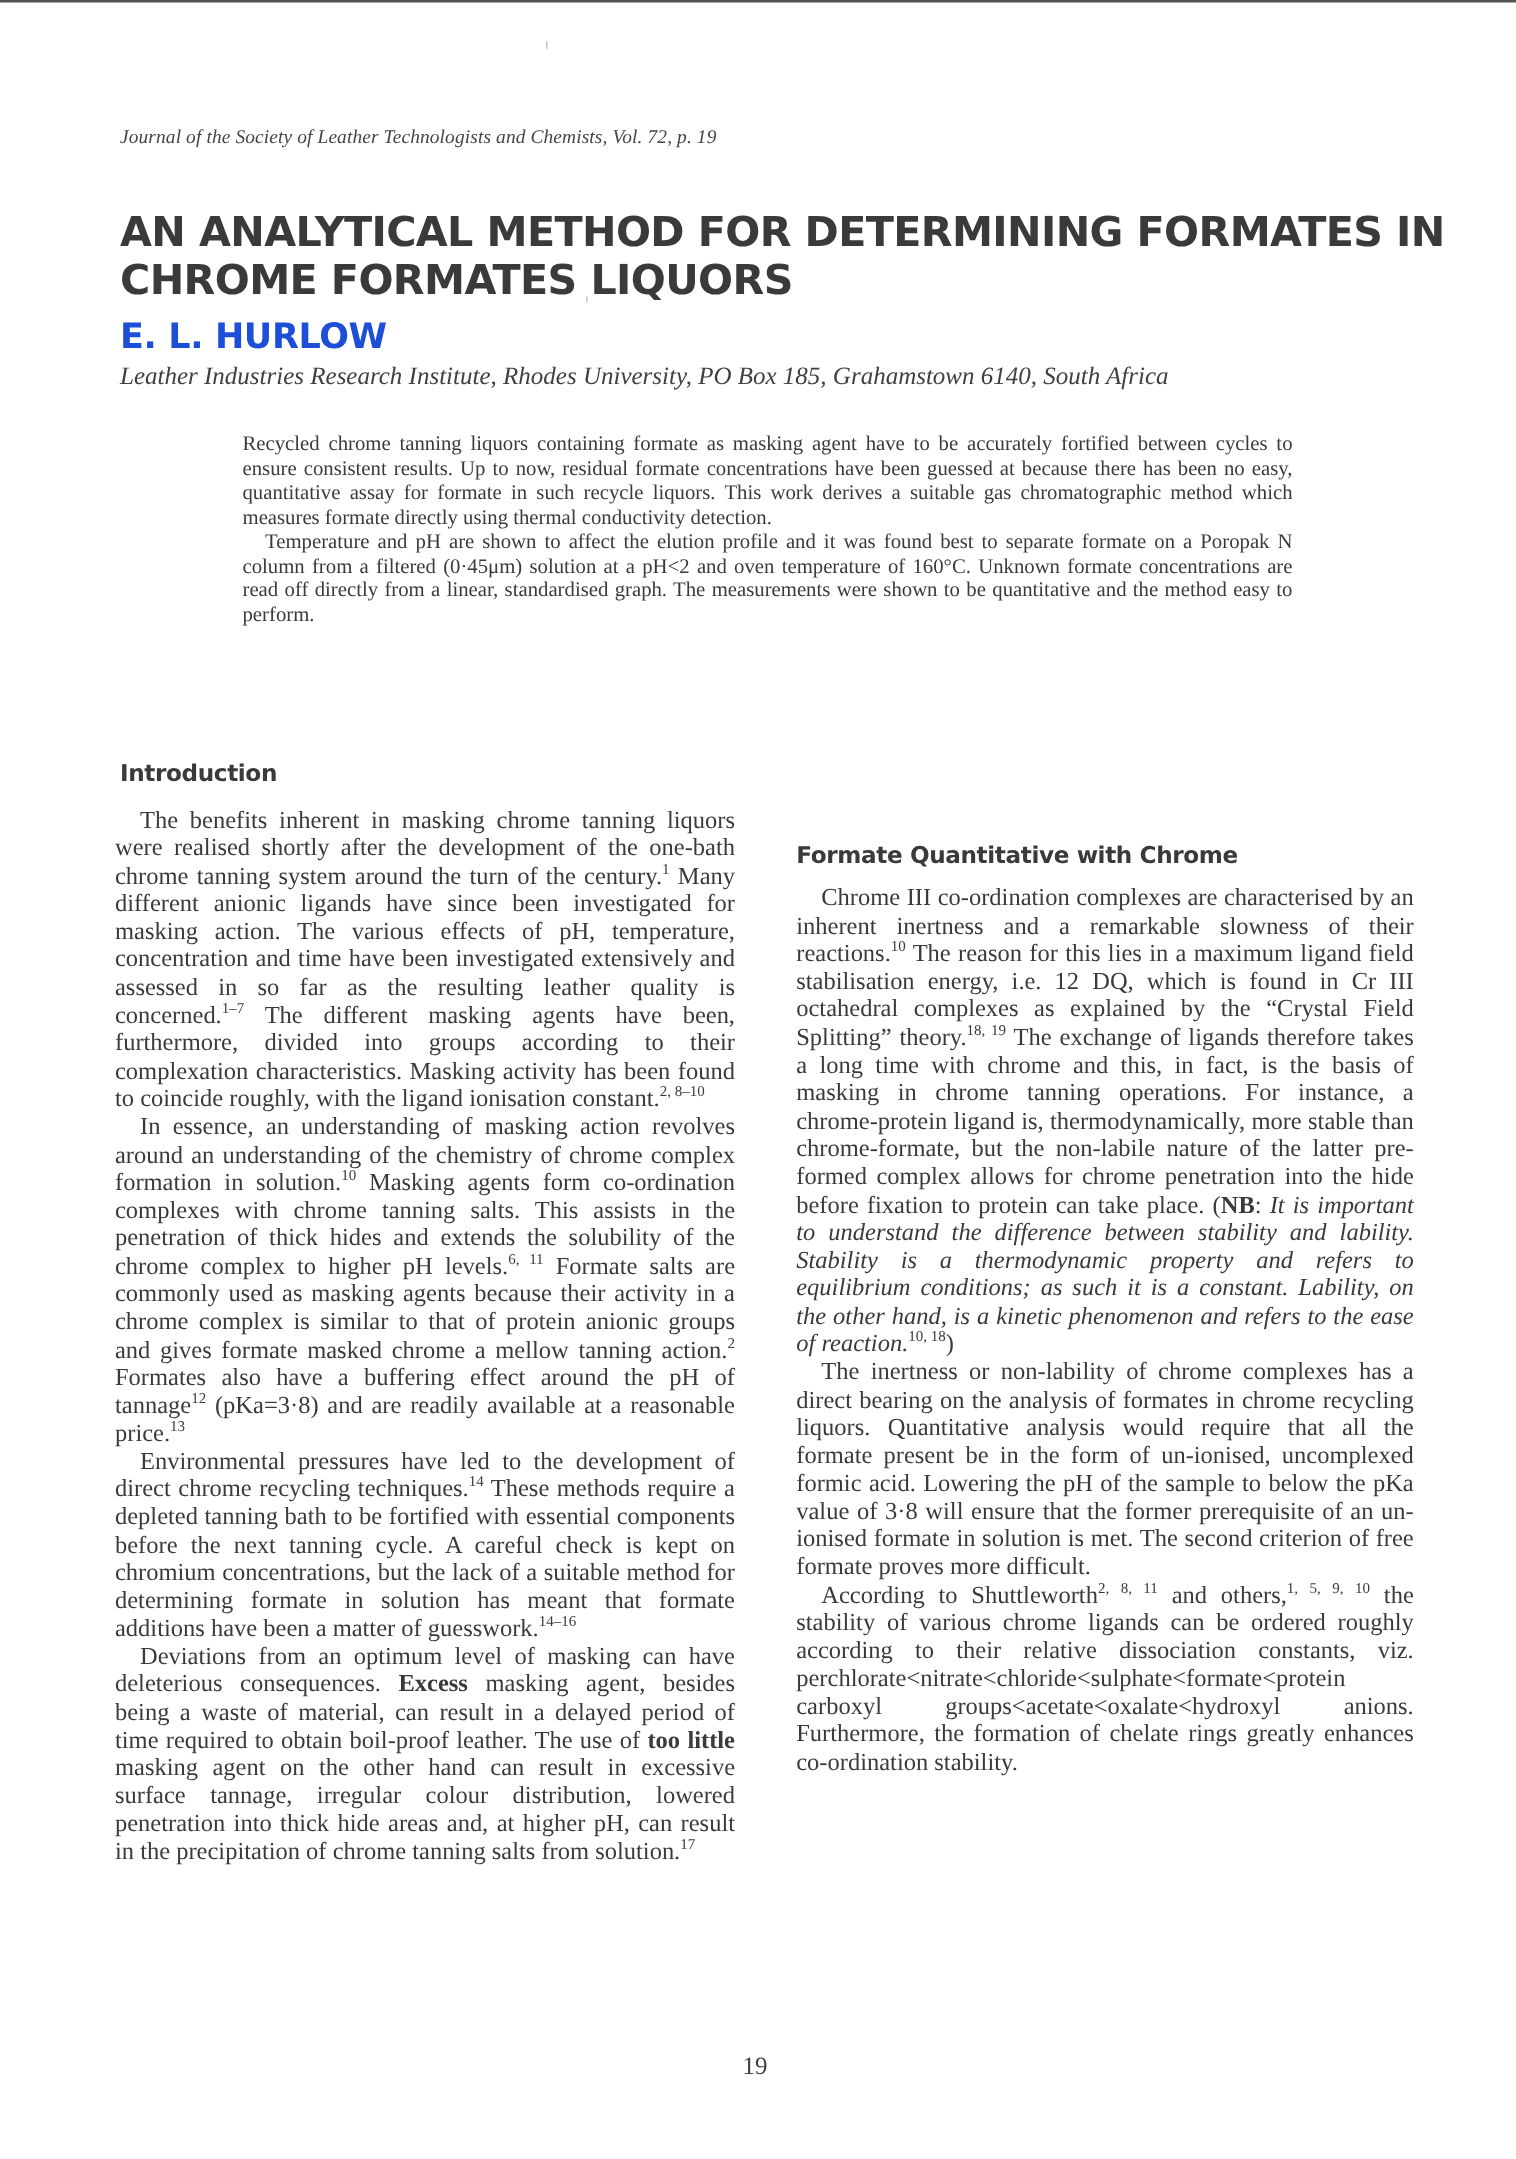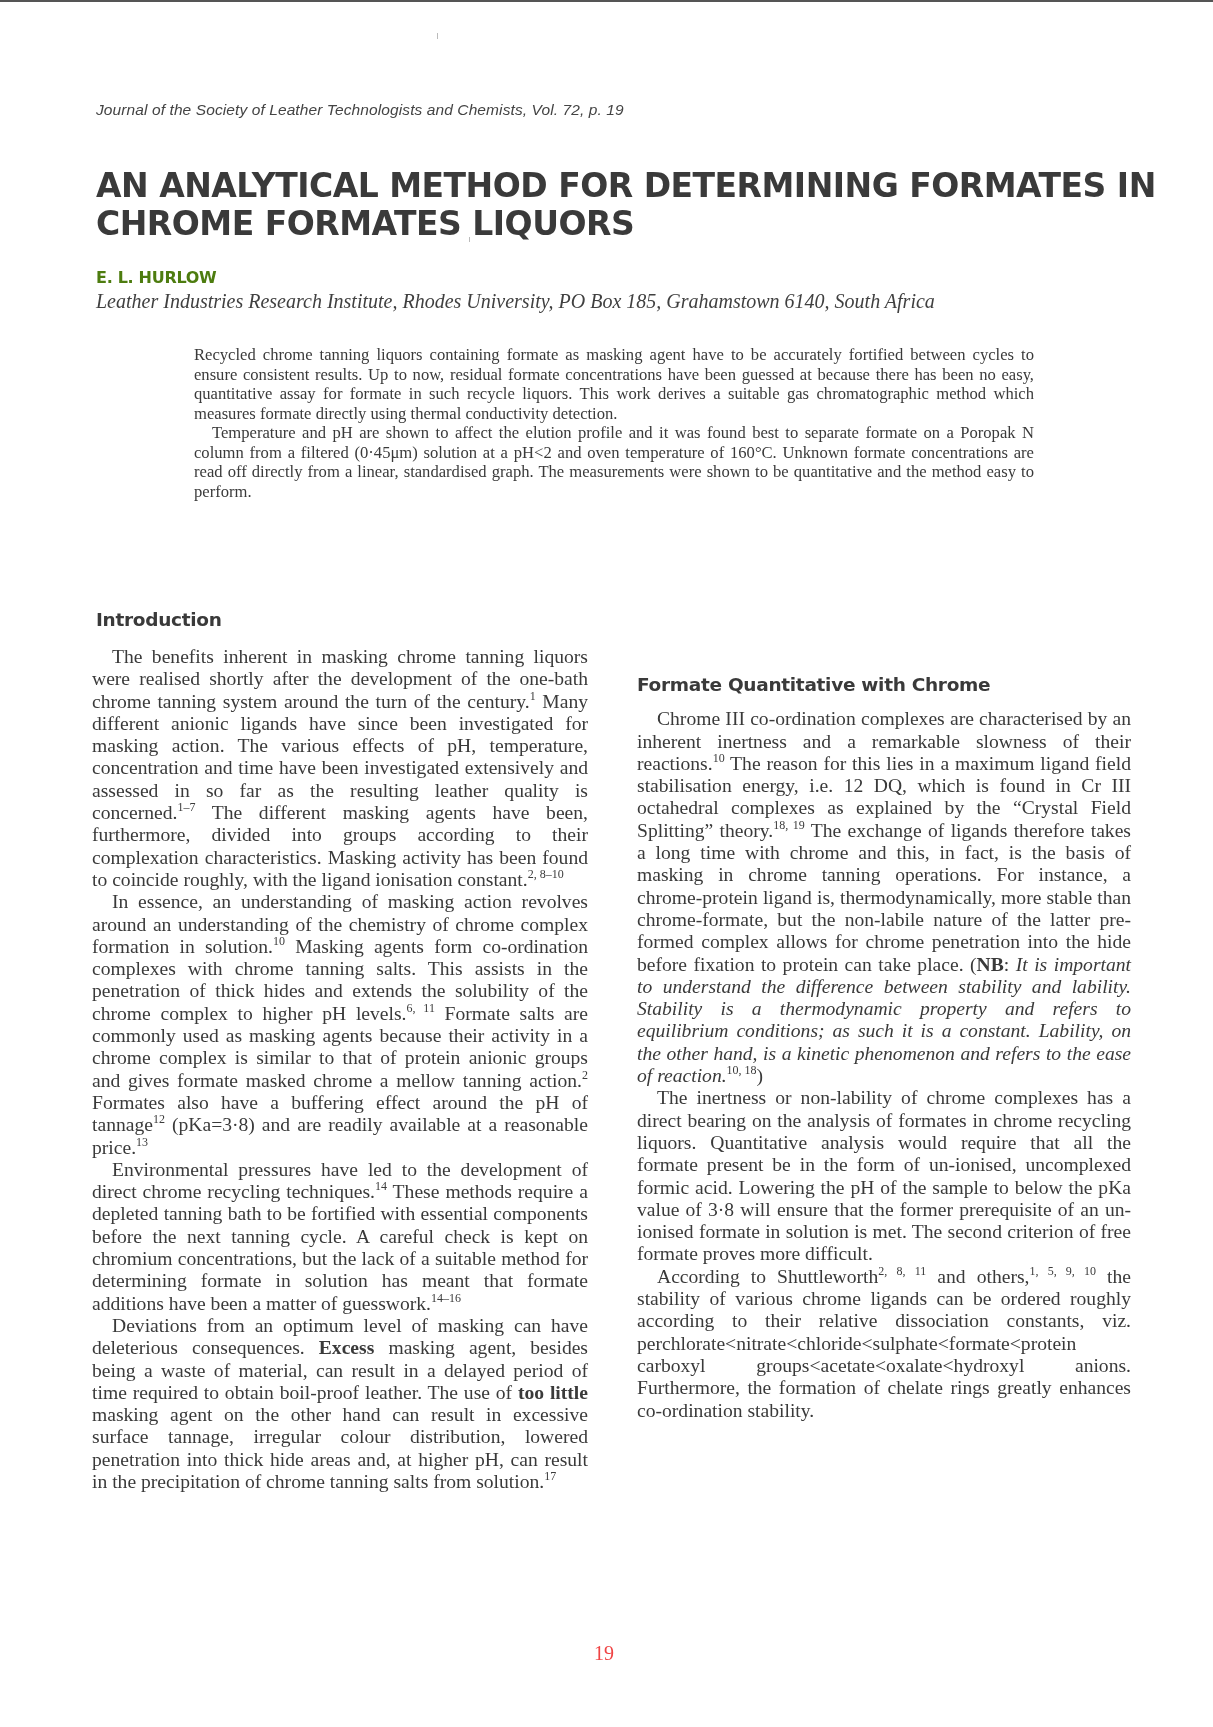--- a/index.html
+++ b/index.html
@@ -1,36 +1,36 @@
 <!DOCTYPE html>
 <html><head>
 <meta charset="utf-8">
 <style>
   html, body { margin: 0; padding: 0; background: #ffffff; }
   body { width: 1213px; height: 1727px; position: relative; overflow: hidden; color: #3a3a3a; }
   .topline { position: absolute; left: 0; top: 0; width: 1213px; height: 2px; background: #555; }
-  .journal { position: absolute; left: 96px; top: 101px; font-family: Liberation Sans, sans-serif; font-style: italic; font-size: 15.5px; color: #444; letter-spacing: 0.1px; }
+  .journal { position: absolute; left: 96px; top: 101px; font-family: Liberation Serif, serif; font-style: italic; font-size: 15.5px; color: #444; letter-spacing: 0.1px; }
   .title { position: absolute; left: 96px; top: 167px; width: 1060px; font-family: "DejaVu Sans", sans-serif; font-weight: bold; font-size: 33px; line-height: 38px; color: #3a3a3a; letter-spacing: -0.5px; margin: 0; }
-  .author { position: absolute; left: 96px; top: 268px; font-family: "DejaVu Sans", sans-serif; font-weight: bold; font-size: 16px; color: #4d7c0f; letter-spacing: -0.3px; }
+  .author { position: absolute; left: 96px; top: 252px; font-family: "DejaVu Sans", sans-serif; font-weight: bold; font-size: 28px; color: #1d4ed8; letter-spacing: -0.3px; }
   .affil { position: absolute; left: 96px; top: 290px; font-family: "Liberation Serif", serif; font-style: italic; font-size: 20px; color: #404040; }
   .summary { position: absolute; left: 194px; top: 345px; width: 840px; font-family: "Liberation Serif", serif; font-size: 16.6px; line-height: 19.5px; color: #3a3a3a; text-align: justify; }
   .summary .sum-head { font-weight: bold; font-size: 17px; display: block; }
   .summary p { margin: 0; }
   .summary p.indent { text-indent: 18px; }
   .col { position: absolute; font-family: "Liberation Serif", serif; font-size: 19.6px; line-height: 22.3px; color: #3a3a3a; text-align: justify; }
   .col-left { left: 92px; top: 646px; width: 496px; }
   .col-right { left: 637px; top: 648px; width: 494px; }
   .col p { margin: 0; text-indent: 20px; }
   .sec-head { font-family: "DejaVu Sans", sans-serif; font-weight: bold; font-size: 18.5px; color: #3a3a3a; letter-spacing: -0.3px; margin: 0; text-indent: 0 !important; }
   .intro-head { position: absolute; left: 96px; top: 609px; }
   .right-head { margin-top: 26px !important; margin-bottom: 12px !important; }
   sup { font-size: 12px; line-height: 0; vertical-align: 8px; }
   b { font-weight: bold; }
   i { font-style: italic; }
-  .pagenum { position: absolute; left: 594px; top: 1642px; font-family: "Liberation Serif", serif; font-size: 20px; color: #ef4444; }
+  .pagenum { position: absolute; left: 594px; top: 1642px; font-family: "Liberation Serif", serif; font-size: 20px; color: #404040; }
   .speck { position: absolute; width: 1px; background: #bbb; }
 </style>
 </head>
 <body>
 
 <div class="topline"></div>
 <div class="speck" style="left:437px;top:33px;height:6px;"></div>
 <div class="speck" style="left:469px;top:237px;height:5px;"></div>
 
 <div class="journal">Journal of the Society of Leather Technologists and Chemists, Vol. 72, p. 19</div>

